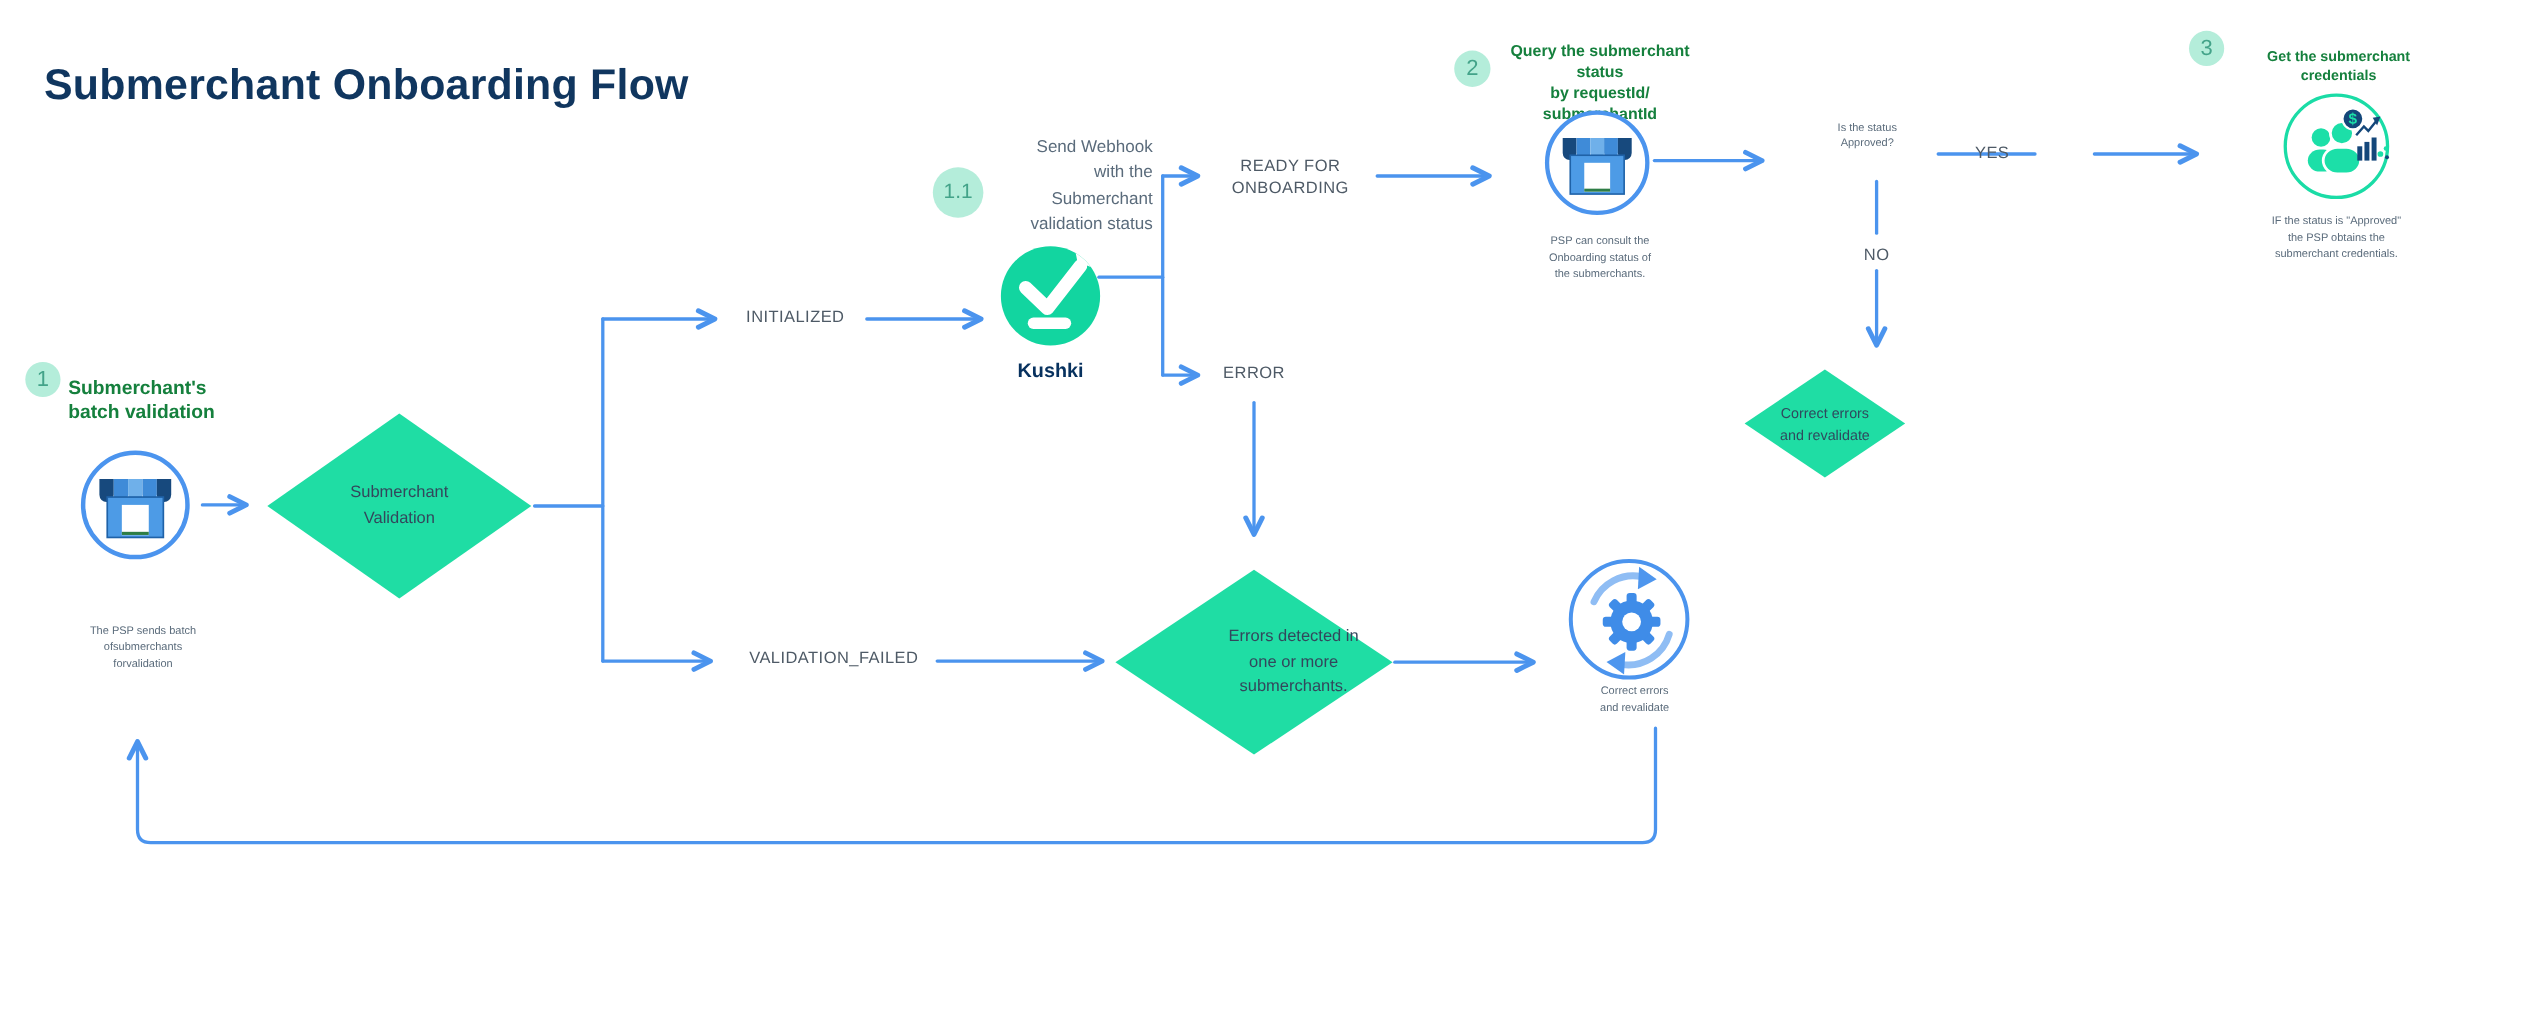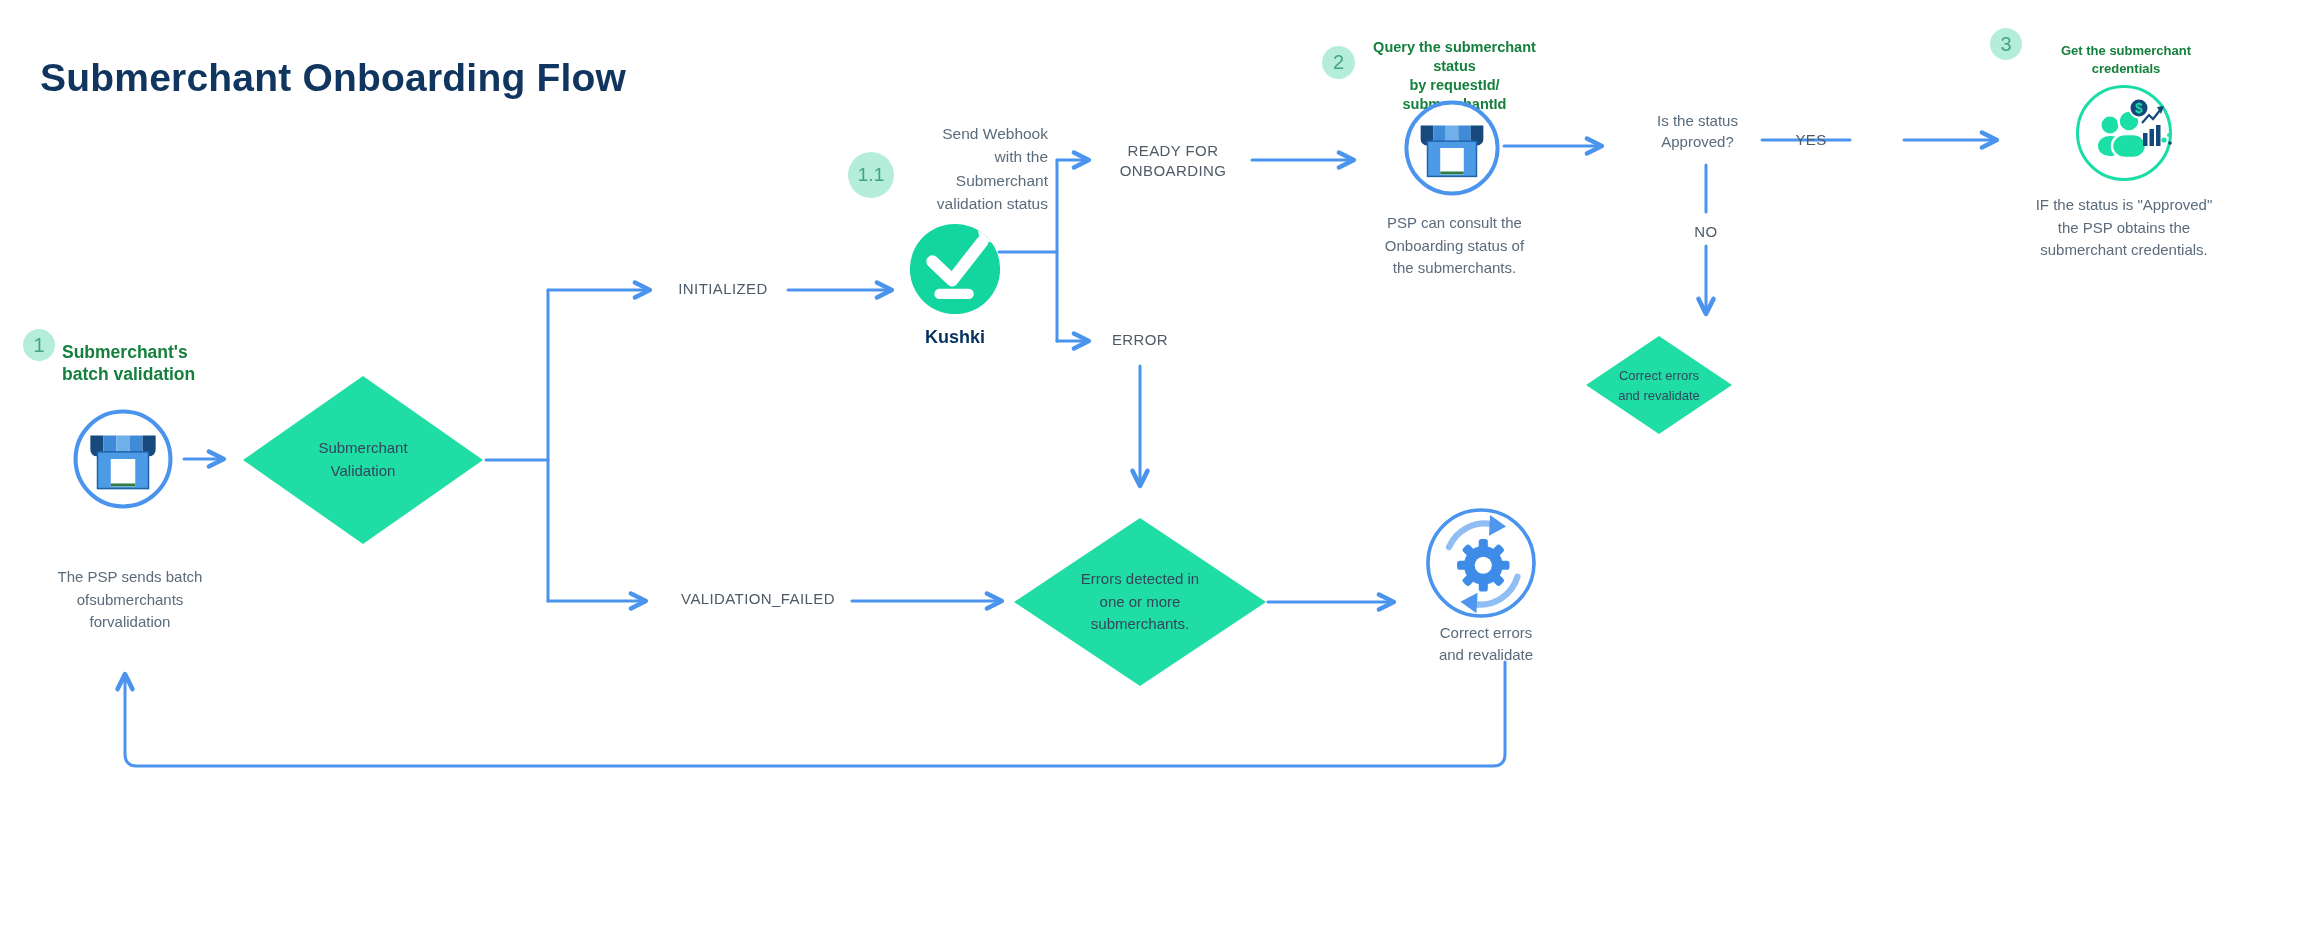--- a/index.html
+++ b/index.html
@@ -9,21 +9,21 @@
   }
   .abs{position:absolute;}
   .pre{white-space:pre-line;}
   .center{text-align:center;}
   #title{left:40px;top:36px;font-size:39px;font-weight:bold;color:#10365F;letter-spacing:.2px;margin-top:20px;}
   .badge{
     border-radius:50%;background:#B4EDDA;color:#43A389;
     display:flex;align-items:center;justify-content:center;font-weight:500;
   }
   .step-heading{color:#15803d;font-weight:bold;margin-top:18px;}
-  .caption{color:#5A6B7B;font-size:15px;line-height:1.5;}
+  .caption{color:#5A6B7B;font-size:10px;line-height:1.5;}
   .lbl{color:#4E5A66;font-size:15px;letter-spacing:.4px;}
   .diamond-text{color:#33475C;font-size:15px;line-height:1.5;}
   svg{display:block;}
   #connector-layer{left:0;top:0;}
 </style>
 </head>
 <body>
 
 <div id="canvas">
 
@@ -170,21 +170,21 @@
       <circle cx="65" cy="25" r="9.5" fill="#14477A" stroke="#fff" stroke-width="2"></circle>
       <text x="65" y="30" text-anchor="middle" font-size="14" font-weight="bold" fill="#1CDFA8" font-family="Liberation Sans, sans-serif">$</text>
     </svg>
   </div>
   <div class="abs caption center pre" style="left:2001px;top:194px;width:246px;">IF the status is "Approved"
 the PSP obtains the
 submerchant credentials.</div>
 
   <div class="abs lbl center" style="left:668px;top:590px;width:180px;">VALIDATION_FAILED</div>
 
-  <div class="abs diamond-text center pre" style="left:1065px;top:568px;width:150px;">Errors detected in
+  <div class="abs diamond-text center pre" style="left:1101px;top:568px;width:150px;">Errors detected in
 one or more
 submerchants.</div>
 
   <div class="abs" style="left:1424px;top:506px;width:114px;height:114px;">
     <svg width="114" height="114" viewBox="0 0 100 100">
       <circle cx="50" cy="50" r="46.5" fill="#fff" stroke="#4B94EE" stroke-width="3.2"></circle>
       <path d="M22,36 A34,34 0 0 1 60,16" fill="none" stroke="#8FBDF4" stroke-width="5.5" stroke-linecap="round"></path>
       <polygon points="58,8 72,18 57,26" fill="#4E96EE"></polygon>
       <path d="M82,62 A34,34 0 0 1 44,86" fill="none" stroke="#8FBDF4" stroke-width="5.5" stroke-linecap="round"></path>
       <polygon points="46,94 32,84 47,76" fill="#4E96EE"></polygon>

